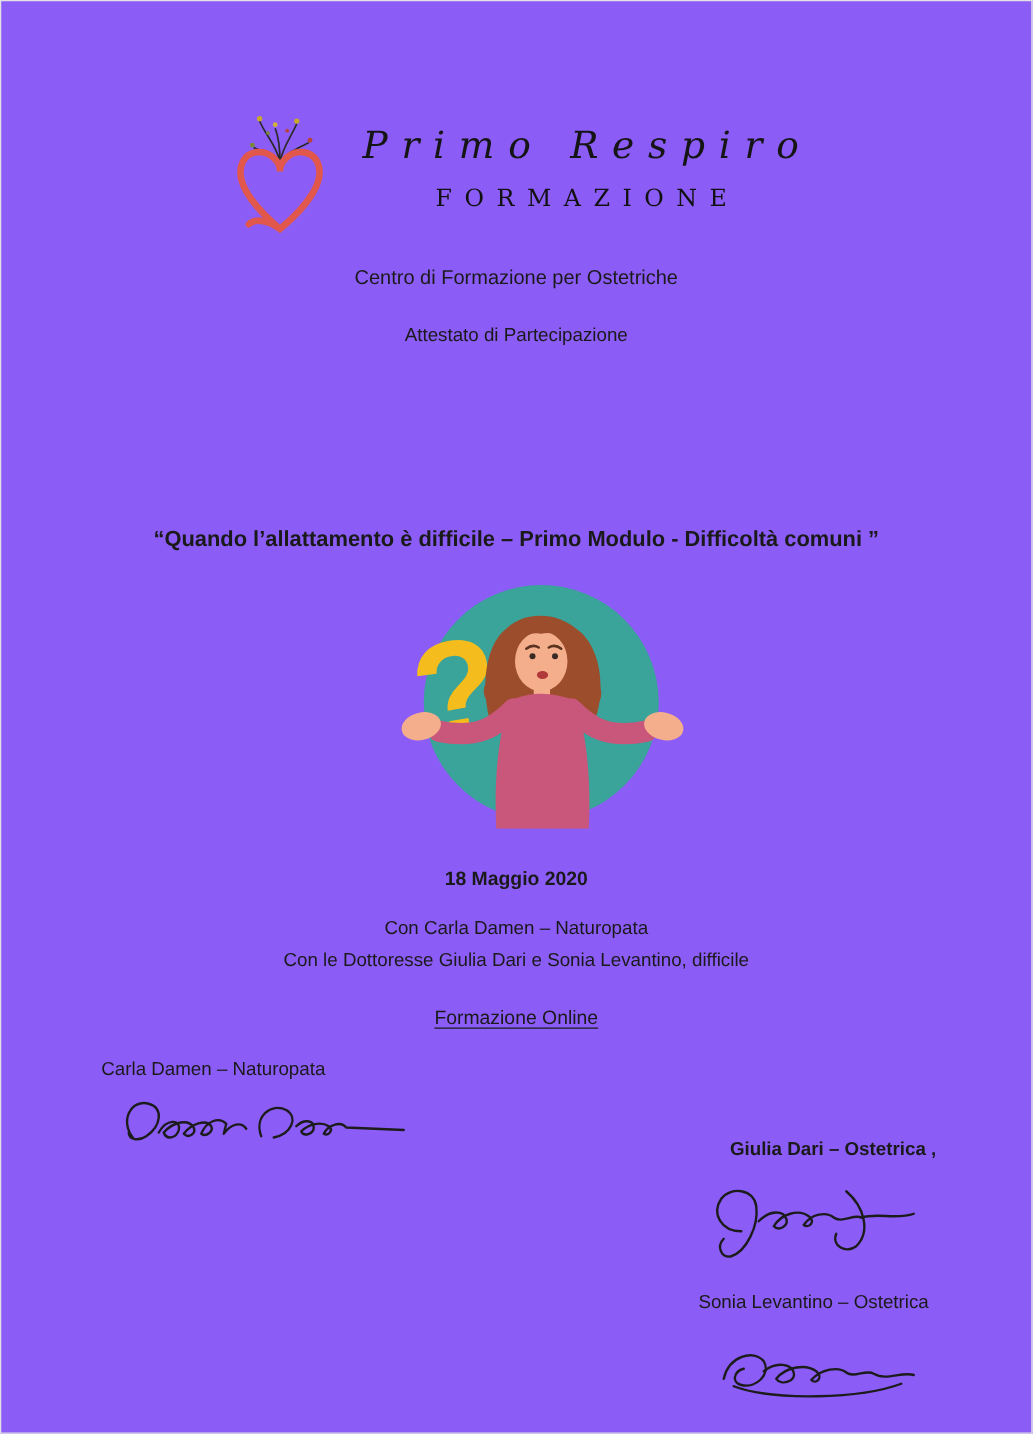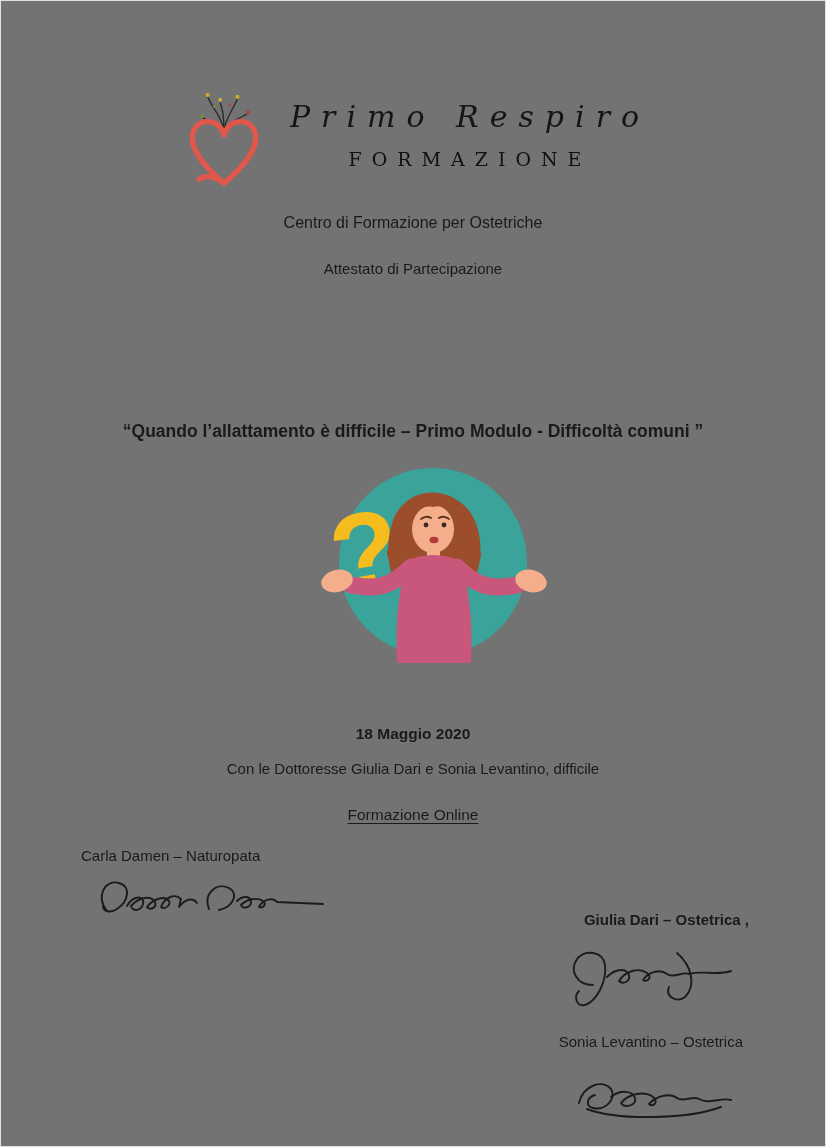--- a/index.html
+++ b/index.html
@@ -1,20 +1,20 @@
 <!DOCTYPE html>
 <html><head>
 <meta charset="utf-8">
 <style>
   html,body{margin:0;padding:0;background:#fff;}
   .page{
     position:relative;
     width:826px;height:1147px;
     margin:0 auto;
-    background:#737373;
+    background:#8b5cf6;
     border:1px solid #e2e2e2;
     box-sizing:border-box;
     overflow:hidden;
     font-family:"Liberation Sans",sans-serif;
     color:#1a1a1a;
   }
   .abs{position:absolute;}
   .centered{left:0;right:0;text-align:center;}
 
   
@@ -43,21 +43,21 @@
   .attestato{top:259px;font-size:15px;}
   .name-line{top:322px;font-size:26px;letter-spacing:.5px;white-space:nowrap;}
   .participation{top:388px;font-size:15px;}
   .workshop{top:420px;font-size:17.5px;font-weight:bold;}
 
   
   .illus-wrap{top:460px;left:0;right:0;display:flex;justify-content:center;}
   .illus-wrap svg{margin-left:30px;}
 
   
-  .date-line{top:724px;font-size:15.5px;font-weight:bold;}
+  .date-line{top:694px;font-size:15.5px;font-weight:bold;}
   .with1{top:733px;font-size:15px;}
   .with2{top:759px;font-size:15px;}
   .mode{top:805px;font-size:15.5px;text-decoration:underline;text-underline-offset:3px;}
 
   
   .sig-name{font-size:15px;white-space:nowrap;}
   .carla-name{left:80px;top:846px;}
   .carla-sig{left:90px;top:872px;}
   .giulia-name{right:76px;top:910px;text-align:right;font-weight:bold;}
   .giulia-sig{right:70px;top:940px;}
@@ -138,20 +138,21 @@
 
       <path d="M118,106 C102,122 88,130 58,124" stroke="#C9567B" stroke-width="17" fill="none" stroke-linecap="round"></path>
       <path d="M164,106 C180,122 194,130 224,124" stroke="#C9567B" stroke-width="17" fill="none" stroke-linecap="round"></path>
 
       <ellipse cx="44" cy="120" rx="16" ry="11" fill="#F5AE8C" transform="rotate(-14 44 120)"></ellipse>
       <ellipse cx="238" cy="120" rx="16" ry="11" fill="#F5AE8C" transform="rotate(14 238 120)"></ellipse>
     </svg>
   </div>
 
   <div class="abs centered date-line">18 Maggio 2020</div>
+  <div class="abs centered with1">Con Carla Damen – Naturopata</div>
   <div class="abs centered with2">Con le Dottoresse Giulia Dari e Sonia Levantino, difficile</div>
   <div class="abs centered mode">Formazione Online</div>
 
   <div class="abs sig-name carla-name">Carla Damen – Naturopata</div>
   <div class="abs carla-sig">
     <svg class="sig-svg" viewBox="0 0 240 58" width="240" height="58" aria-hidden="true">
       <path d="M16,38 C4,24 14,6 28,10 C40,13 38,28 26,36 C20,40 12,39 12,33"></path>
       <path d="M36,33 C42,22 54,22 52,31 C50,38 42,39 40,33 C48,24 60,22 64,29 C66,34 60,38 56,34 C62,26 74,22 78,28 C80,32 74,37 70,34 C74,24 84,20 90,26 L88,34 C94,26 102,24 106,30"></path>
       <path d="M118,36 C112,20 126,9 138,15 C148,21 142,34 128,37 M146,28 C152,22 160,23 160,29 C160,34 152,37 150,32 C156,26 166,24 172,28 C176,31 172,36 168,34 C172,26 182,24 186,29 L232,31"></path>
     </svg>

